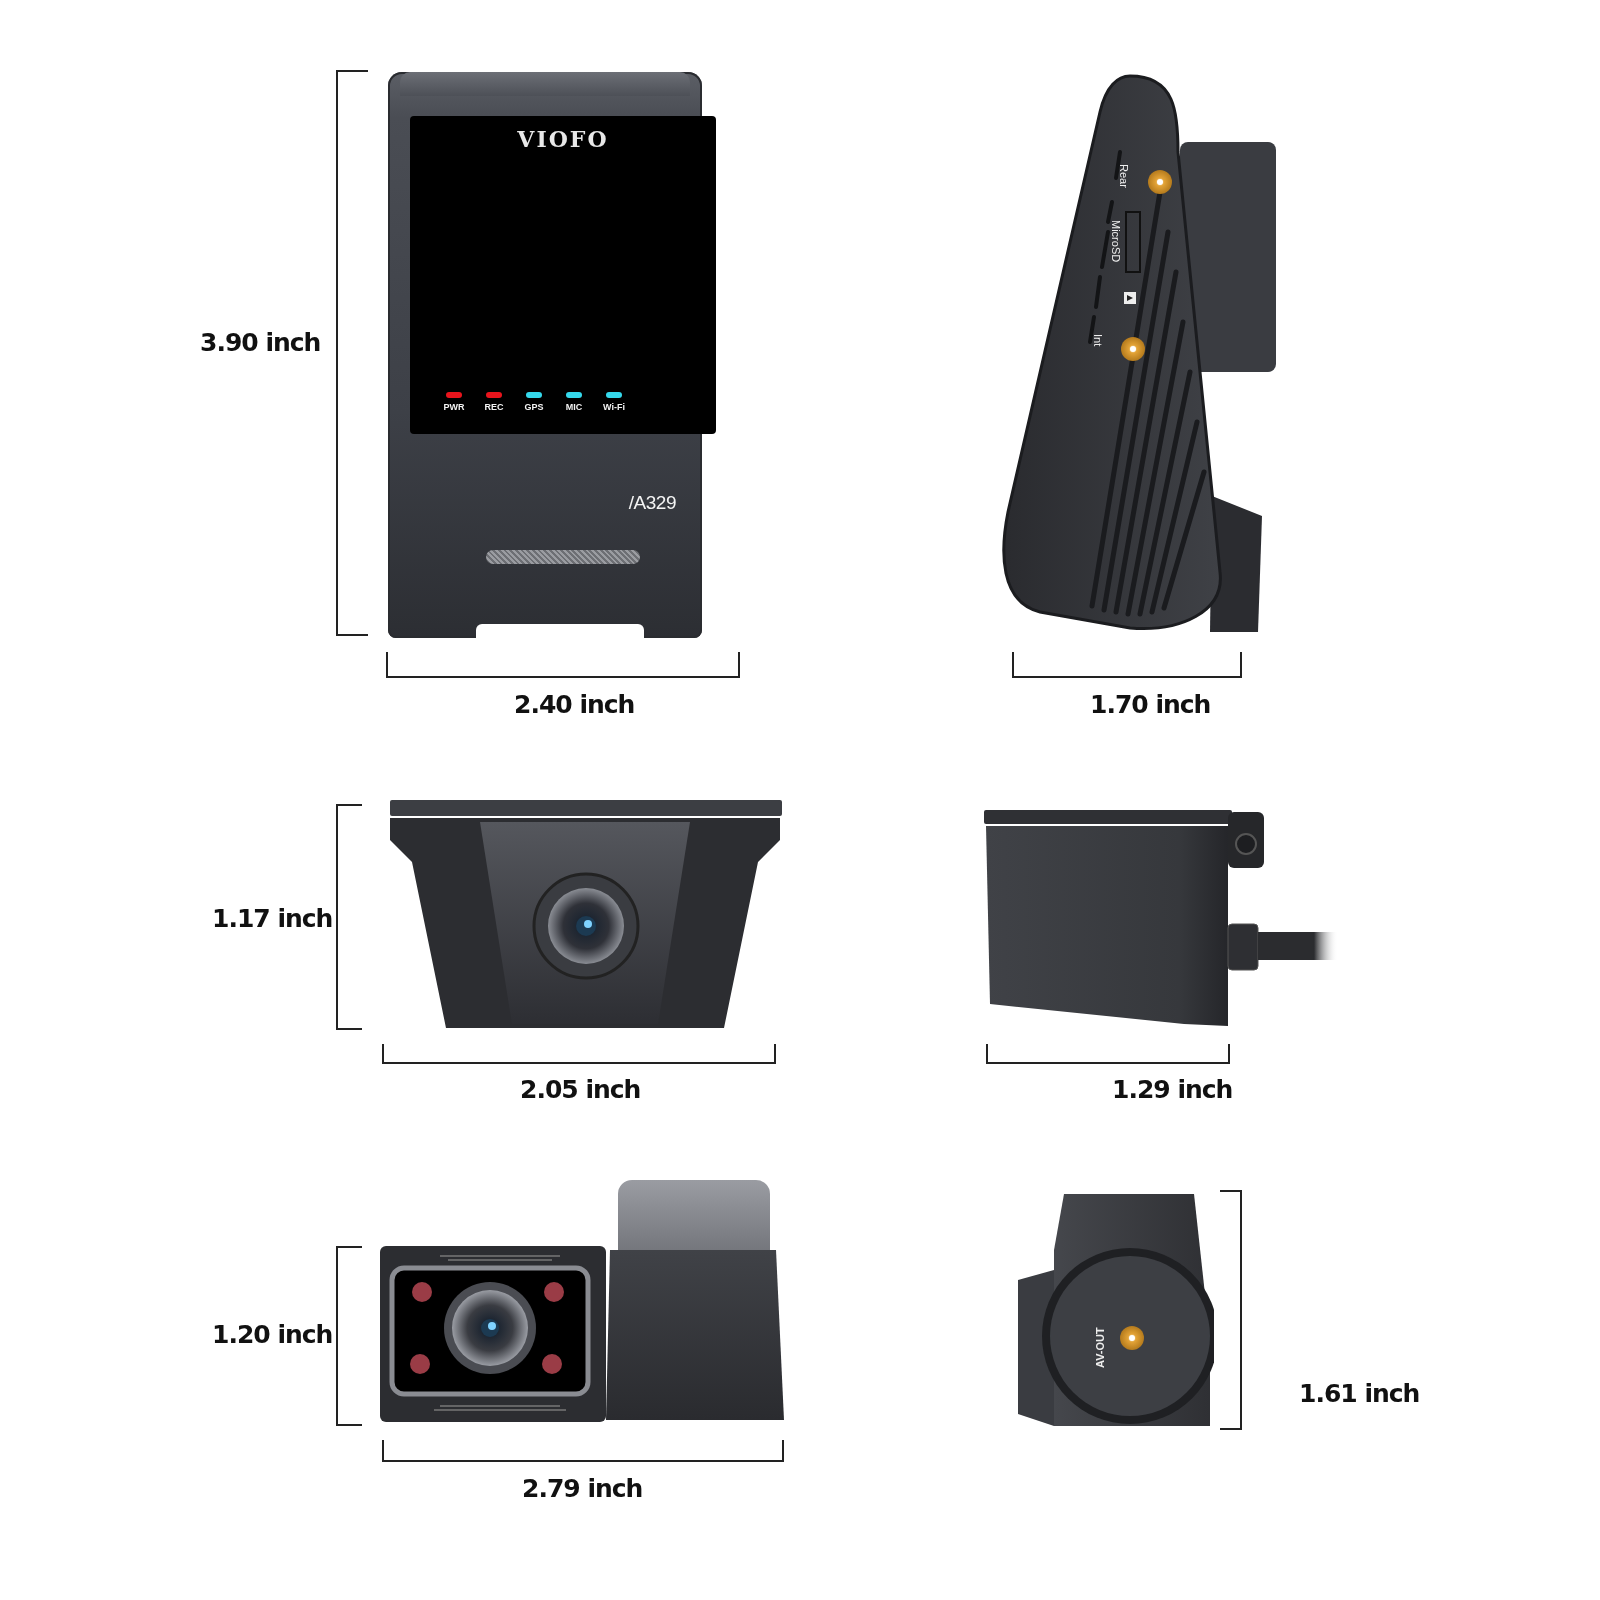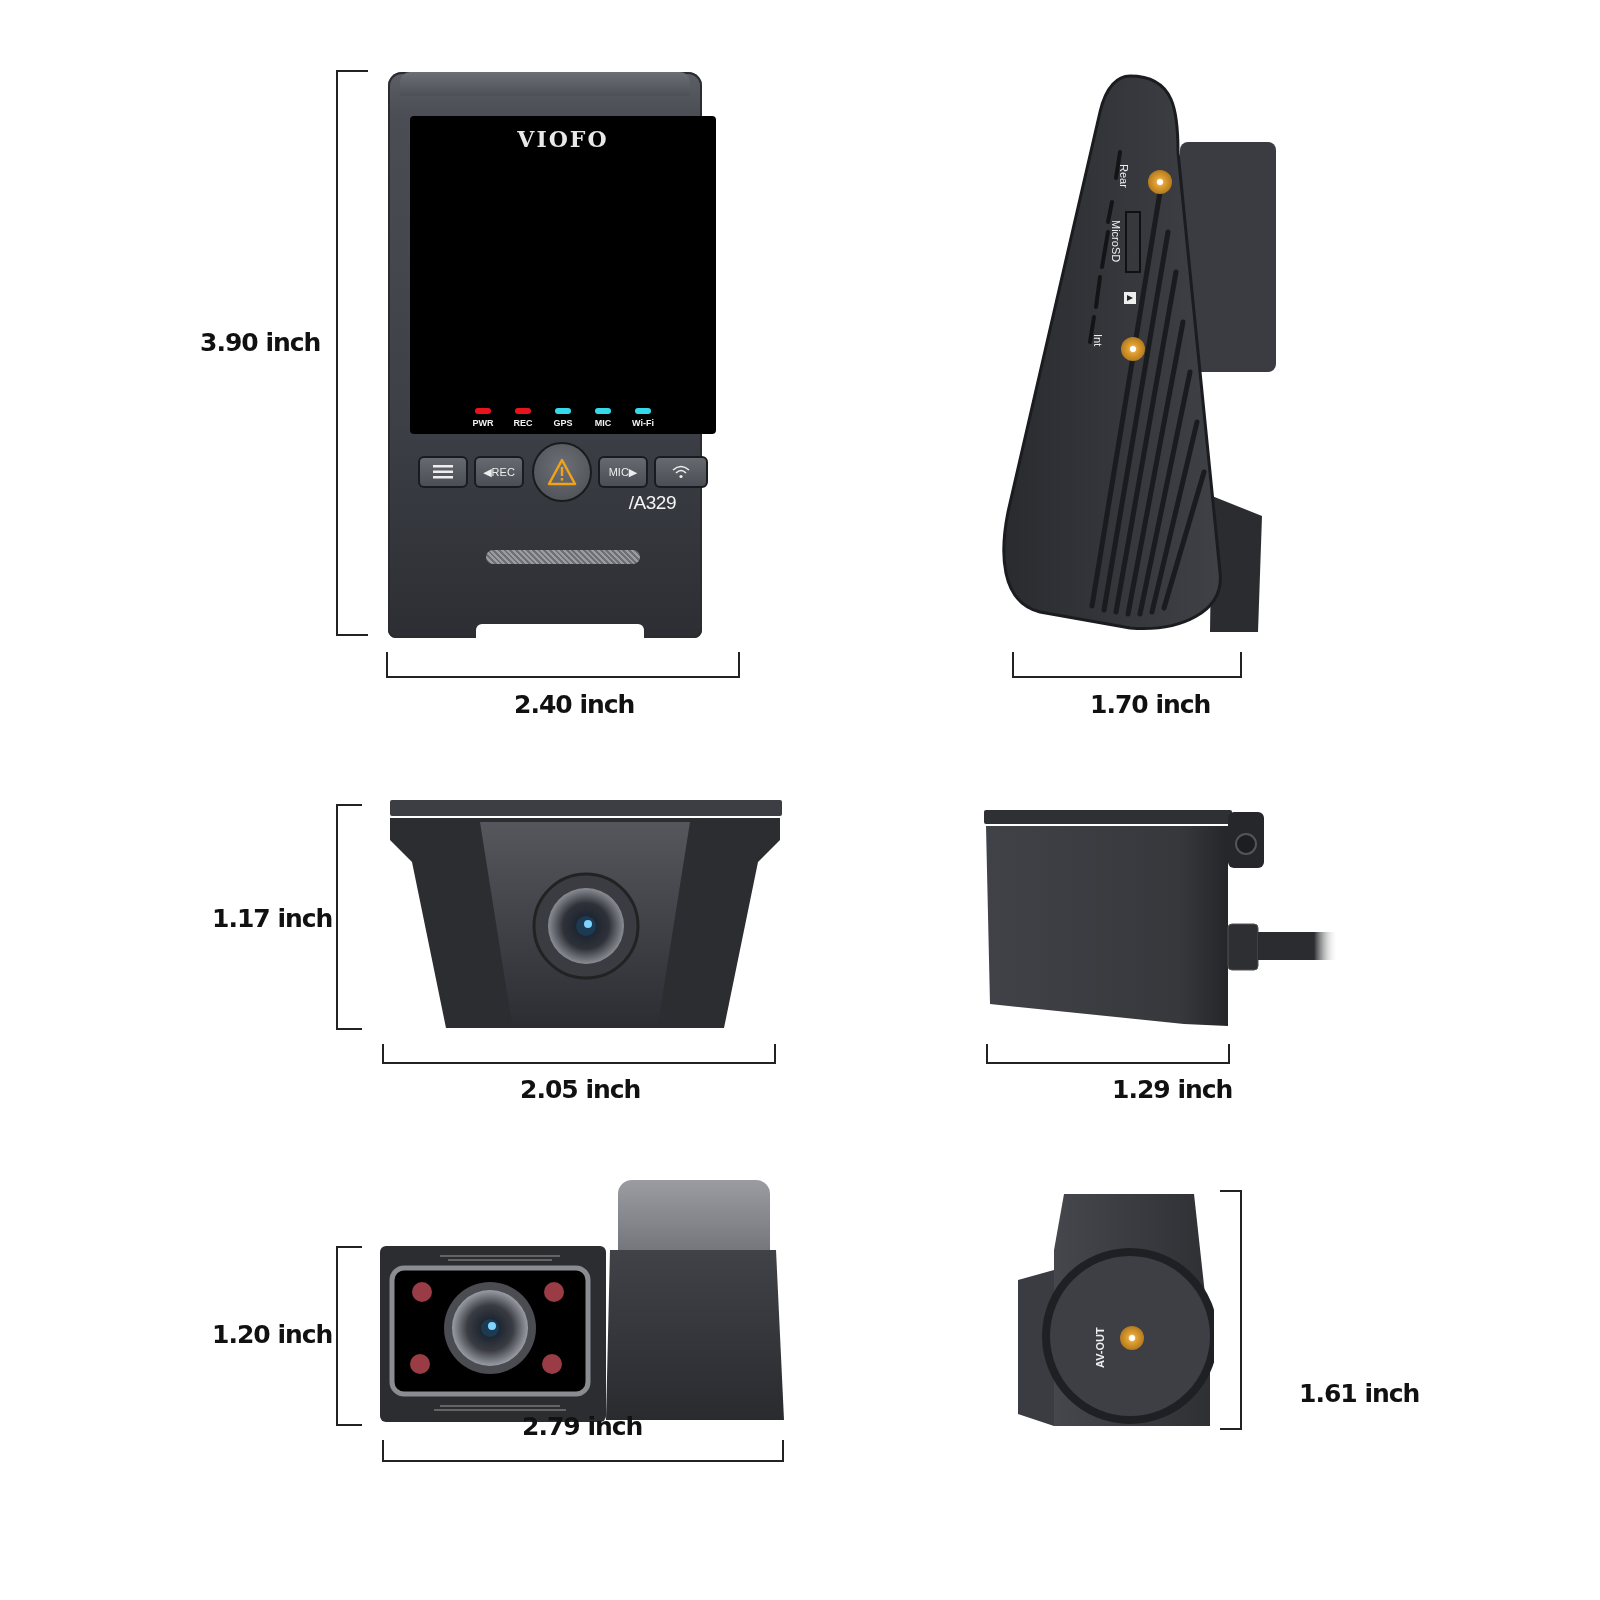--- a/index.html
+++ b/index.html
@@ -12,21 +12,21 @@
 
   
   .front-body { position:absolute; left:388px; top:72px; width:314px; height:566px; border-radius:14px 14px 8px 8px;
     background:linear-gradient(180deg,#5c5f66 0%,#4a4d54 8%,#3d4047 60%,#2c2e33 100%); box-shadow:inset 0 0 0 2px #2a2c30; }
   .front-body .top-lip { position:absolute; left:12px; right:12px; top:0; height:24px; background:linear-gradient(180deg,#6c6f76,#4d5057); border-radius:10px 10px 0 0; }
   .screen-bezel { position:absolute; left:22px; top:44px; width:306px; height:318px; background:#000; border-radius:4px; }
   .brand { position:absolute; left:0; right:0; top:10px; text-align:center; font-family:"DejaVu Serif", serif; font-weight:bold; font-size:22px; color:#e8e8e8; letter-spacing:2px; }
   .lcd { position:absolute; left:14px; top:40px; width:276px; height:206px; background:#3b3b3c; }
   .lcd svg { position:absolute; left:0; top:0; }
   .diag-label { position:absolute; left:104px; top:92px; font-size:17px; color:#f0f0f0; letter-spacing:-0.5px; }
-  .leds { position:absolute; left:14px; right:14px; top:292px; display:flex; justify-content:center; padding:0 10px; }
+  .leds { position:absolute; left:14px; right:14px; top:276px; display:flex; justify-content:flex-start; padding:0 10px; }
   .led { display:flex; flex-direction:column; align-items:center; width:40px; }
   .led .dot { width:16px; height:6px; border-radius:3px; }
   .led .lbl { margin-top:4px; font-size:9px; font-weight:bold; color:#f3f3f3; font-family:"Liberation Sans", sans-serif; }
   .btn-row { position:absolute; left:30px; top:380px; width:290px; height:40px; }
   .hw-btn { position:absolute; top:4px; height:28px; border-radius:6px; background:linear-gradient(180deg,#66696f,#4b4e54); border:2px solid #1a1b1e; color:#ededed; font-family:"Liberation Sans", sans-serif; font-size:11px; display:flex; align-items:center; justify-content:center; }
   .hw-btn.round { top:-10px; width:56px; height:56px; border-radius:50%; background:radial-gradient(circle at 50% 40%,#6c6f75,#4a4d52); }
   .model { position:absolute; right:26px; top:420px; font-family:"Liberation Sans", sans-serif; font-size:19px; color:#f4f4f4; letter-spacing:-0.5px; }
   .speaker { position:absolute; left:98px; top:478px; width:154px; height:14px; border-radius:7px;
     background:repeating-linear-gradient(45deg,#9a9ca1 0 2px,#6d6f74 2px 4px); }
   .front-foot { position:absolute; left:88px; top:552px; width:168px; height:14px; background:#fff; border-radius:6px 6px 0 0; }
@@ -69,45 +69,20 @@
           <div class="dot" style="background:#35d9ec"></div>
           <div class="lbl">MIC</div>
         </div>
       <div class="led">
           <div class="dot" style="background:#35d9ec"></div>
           <div class="lbl">Wi-Fi</div>
         </div>
     </div>
   </div>
 
-  <div class="btn-row">
-    <div class="hw-btn" style="left:0;width:46px;">
-      <svg width="20" height="14">
-          <rect y="0" width="20" height="2.5" fill="#eee"></rect>
-          <rect y="5.5" width="20" height="2.5" fill="#eee"></rect>
-          <rect y="11" width="20" height="2.5" fill="#eee"></rect>
-        </svg>
-    </div>
-    <div class="hw-btn" style="left:56px;width:46px;">◀REC</div>
-    <div class="hw-btn round" style="left:114px;">
-      <svg width="30" height="28">
-          <polygon points="15,2 28,26 2,26" fill="none" stroke="#f2a219" stroke-width="2.5" stroke-linejoin="round"></polygon>
-          <rect x="13.8" y="9" width="2.4" height="9" fill="#f2a219"></rect>
-          <rect x="13.8" y="20" width="2.4" height="2.6" fill="#f2a219"></rect>
-        </svg>
-    </div>
-    <div class="hw-btn" style="left:180px;width:46px;">MIC▶</div>
-    <div class="hw-btn" style="left:236px;width:50px;">
-      <svg width="20" height="14">
-          <path d="M2 5 Q10 -2 18 5" fill="none" stroke="#eee" stroke-width="1.6"></path>
-          <path d="M5 8 Q10 3 15 8" fill="none" stroke="#eee" stroke-width="1.6"></path>
-          <circle cx="10" cy="11.5" r="1.6" fill="#eee"></circle>
-        </svg>
-    </div>
-  </div>
   <div class="model">/A329</div>
   <div class="speaker"></div>
   <div class="front-foot"></div>
 </div>
 
 <div class="hbracket" style="left:386px;top:652px;width:350px;height:24px;"></div>
 <div class="dim-label" style="left:514px;top:690px;">2.40 inch</div>
 
 <div class="side-wrap">
   <svg width="290" height="566">
@@ -258,21 +233,21 @@
     <g stroke="#777" stroke-width="1.5">
         <line x1="60" y1="76" x2="180" y2="76"></line>
         <line x1="68" y1="80" x2="172" y2="80"></line>
         <line x1="60" y1="226" x2="180" y2="226"></line>
         <line x1="54" y1="230" x2="186" y2="230"></line>
       </g>
   </svg>
 </div>
 
 <div class="hbracket" style="left:382px;top:1440px;width:398px;height:20px;"></div>
-<div class="dim-label" style="left:522px;top:1412px;text-align:center;">2.79 inch</div>
+<div class="dim-label" style="left:522px;top:1474px;text-align:center;">2.79 inch</div>
 
 <div class="ic-side">
   <svg width="200" height="240">
     <defs>
       <linearGradient id="isg" x1="0" x2="1">
           <stop offset="0" stop-color="#45474c"></stop>
           <stop offset="1" stop-color="#2f3034"></stop>
         </linearGradient>
       <radialGradient id="gold2">
           <stop offset="0" stop-color="#fff6d8"></stop>

